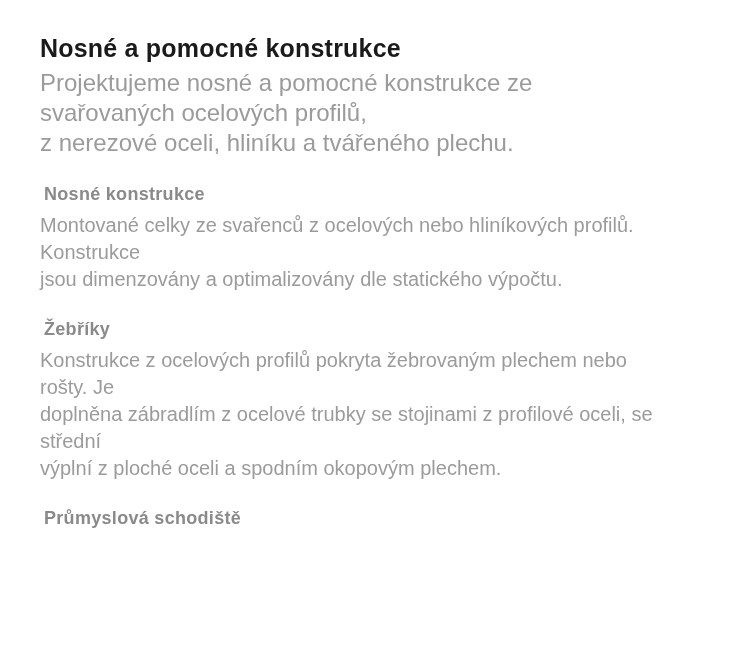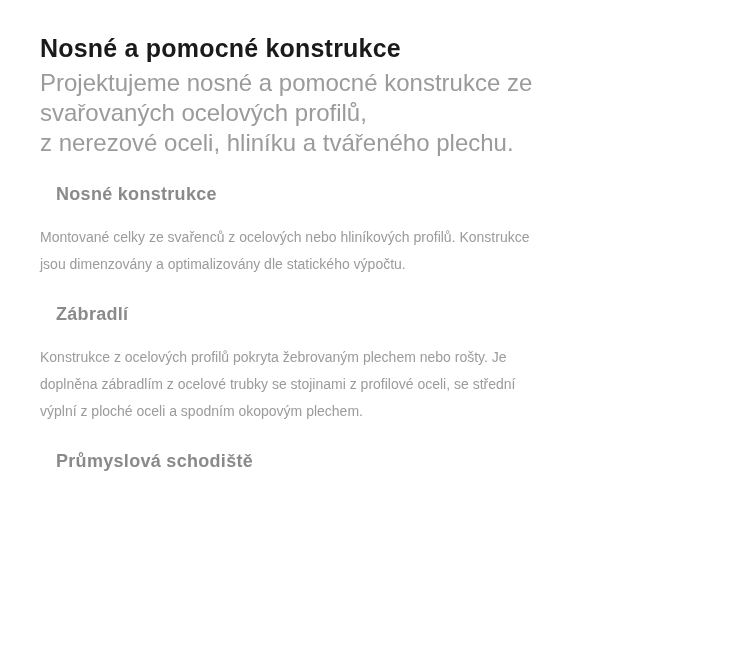--- a/index.html
+++ b/index.html
@@ -31,30 +31,30 @@
     font-size: 24px;
     line-height: 30px;
     font-weight: 400;
     color: #9b9b9b;
     white-space: pre-line;
   }
   section.text-section {
     margin-top: 23px;
   }
   h2.section-heading {
-    margin: 16px;
+    margin: 4px;
     font-size: 18px;
     line-height: 27px;
     font-weight: 700;
     color: #8a8a8a;
     letter-spacing: 0.3px;
   }
   p.section-paragraph {
     margin: 0;
-    font-size: 14px;
+    font-size: 20px;
     line-height: 27px;
     font-weight: 400;
     color: #9b9b9b;
     white-space: pre-line;
   }
 </style>
 </head>
 <body>
 
 <main class="content">
@@ -64,21 +64,21 @@
   <p class="intro">Projektujeme nosné a pomocné konstrukce ze svařovaných ocelových profilů,
 z nerezové oceli, hliníku a tvářeného plechu.</p>
 
   <section class="text-section">
     <h2 class="section-heading">Nosné konstrukce</h2>
     <p class="section-paragraph">Montované celky ze svařenců z ocelových nebo hliníkových profilů. Konstrukce
 jsou dimenzovány a optimalizovány dle statického výpočtu.</p>
   </section>
 
   <section class="text-section">
-    <h2 class="section-heading">Zábradlí</h2>
+    <h2 class="section-heading">Žebříky</h2>
     <p class="section-paragraph">Konstrukce z ocelových profilů pokryta žebrovaným plechem nebo rošty. Je
 doplněna zábradlím z ocelové trubky se stojinami z profilové oceli, se střední
 výplní z ploché oceli a spodním okopovým plechem.</p>
   </section>
 
   <section class="text-section">
     <h2 class="section-heading">Průmyslová schodiště</h2>
   </section>
 
   <section class="text-section">

